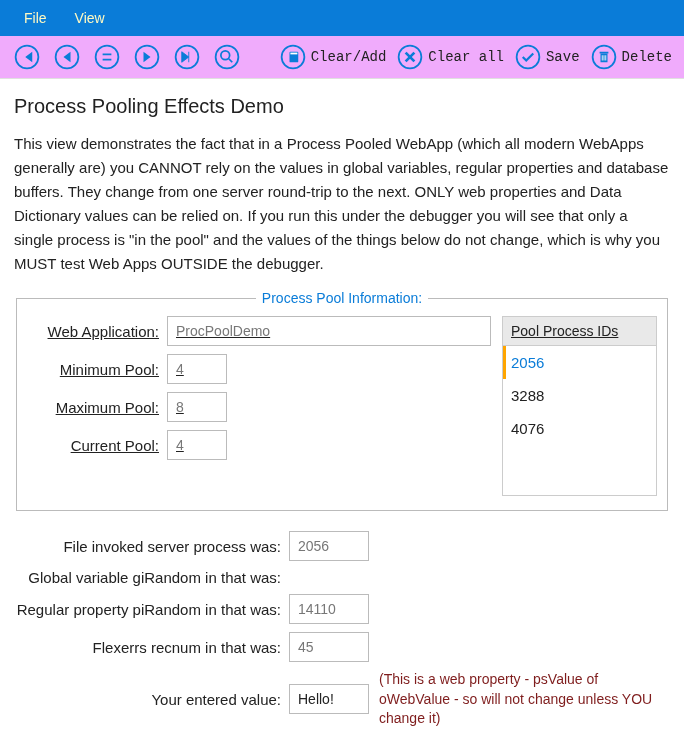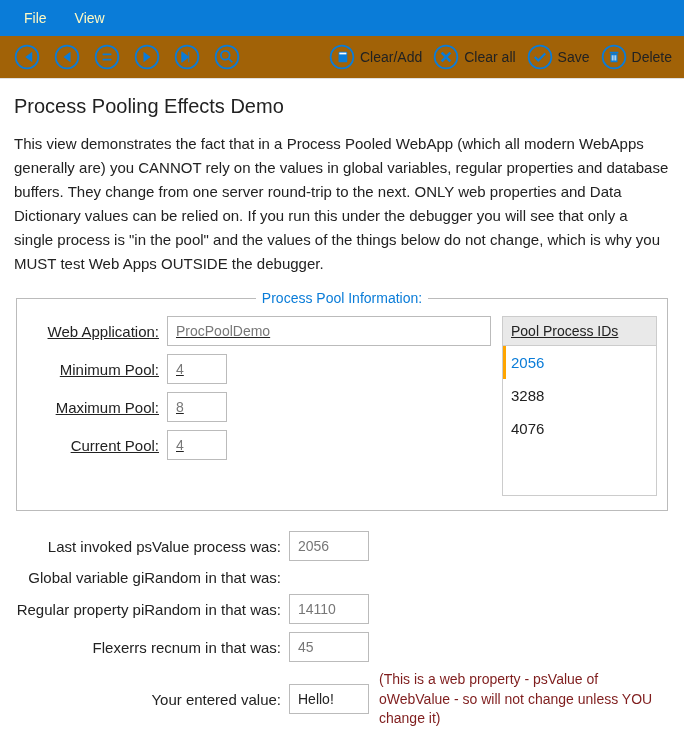--- a/index.html
+++ b/index.html
@@ -16,26 +16,27 @@
     color: #fef9c3;
     display: flex;
     padding: 6px 10px;
   }
   .menubar-item {
     padding: 4px 14px;
     cursor: pointer;
     font-size: 14px;
   }
   .toolbar {
-    background: #a16207;
+    background: #f0abfc;
     border-bottom: 1px solid #e0e0e0;
     display: flex;
     align-items: center;
     gap: 10px;
     padding: 6px 12px;
+    font-family: Liberation Mono, monospace;
   }
   .tb-icon {
     display: inline-flex;
     align-items: center;
     justify-content: center;
     width: 30px;
     height: 30px;
     cursor: pointer;
   }
   .tb-icon svg { width: 28px; height: 28px; }
@@ -228,21 +229,21 @@
             <div class="list-item selected">2056</div>
             <div class="list-item">3288</div>
             <div class="list-item">4076</div>
           </div>
       </div>
     </div>
   </fieldset>
 
   <div class="lower-form">
     <div class="form-row">
-      <label>Last invoked psValue process was:</label>
+      <label>File invoked server process was:</label>
       <input readonly="" value="2056" style="">
     </div>
     <div class="form-row">
       <label>Global variable giRandom in that was:</label>
     </div>
     <div class="form-row">
       <label>Regular property piRandom in that was:</label>
       <input readonly="" value="14110" style="">
     </div>
     <div class="form-row">

